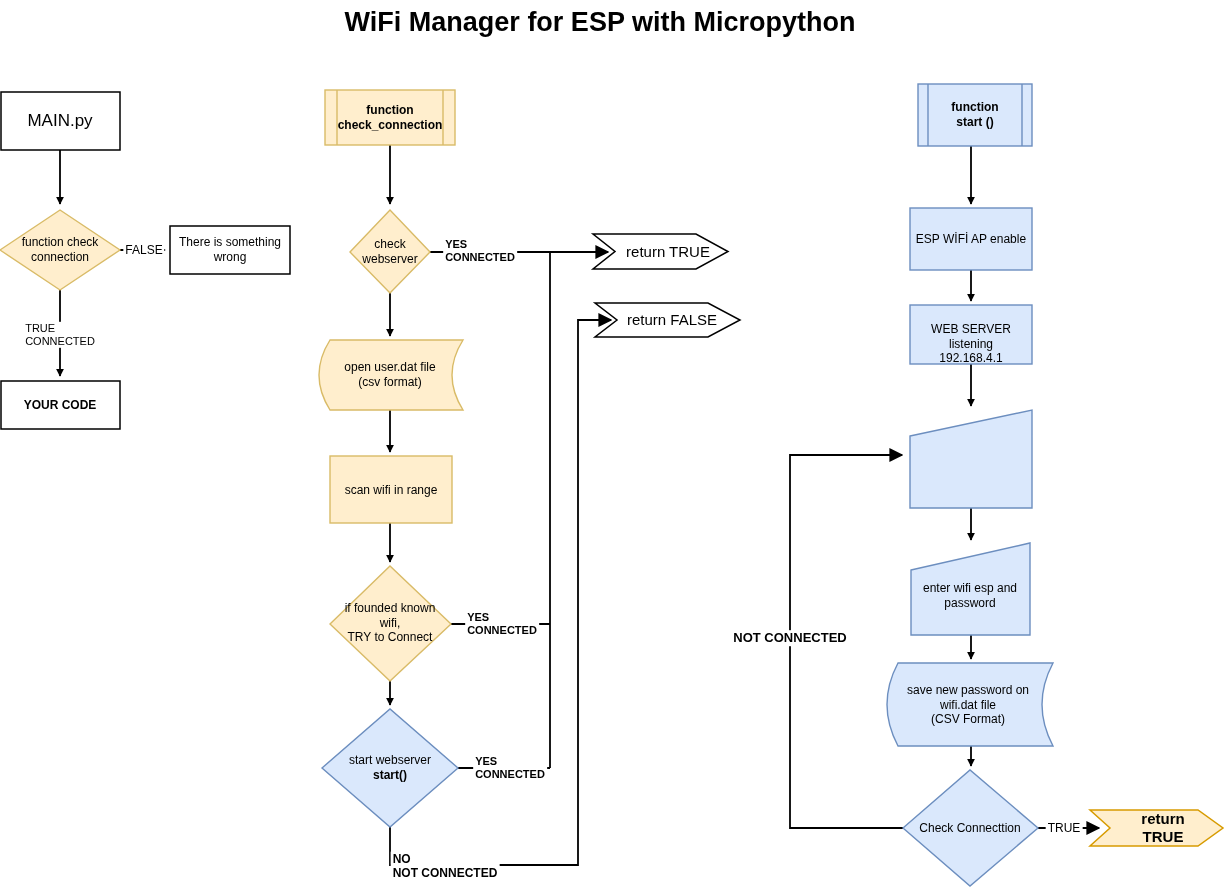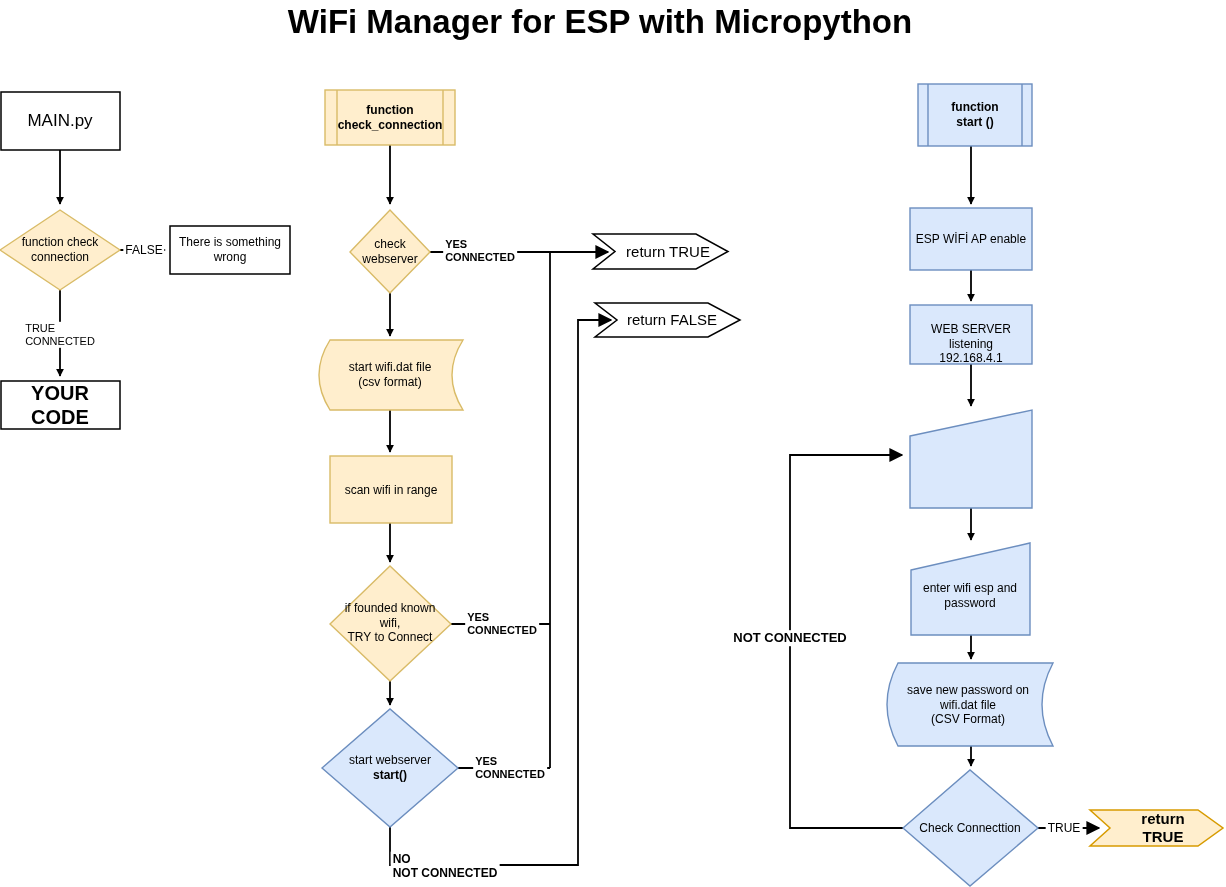--- a/index.html
+++ b/index.html
@@ -12,21 +12,21 @@
   .shape-yellow-strong{fill:#ffeecd;stroke:#d79b00;stroke-width:1.5;}
   .shape-blue{fill:#dae8fc;stroke:#6c8ebf;stroke-width:1.4;}
   .sub-line-y{stroke:#d9bb67;stroke-width:1.4;}
   .sub-line-b{stroke:#6c8ebf;stroke-width:1.4;}
   .lbl{position:absolute;transform:translate(-50%,-50%);display:flex;flex-direction:column;
        align-items:center;justify-content:center;text-align:center;font-size:12px;
        line-height:1.22;white-space:pre-line;}
   .bold{font-weight:bold;}
   .elbl{position:absolute;transform:translate(-50%,-50%);background:#ffffff;padding:0 2px;
         text-align:left;font-size:11px;line-height:1.2;white-space:pre-line;}
-  .title{position:absolute;transform:translate(-50%,-50%);font-size:33px;font-weight:bold;
+  .title{position:absolute;transform:translate(-50%,-50%);font-size:27px;font-weight:bold;
          white-space:nowrap;}
   .big{font-size:15px;}
   .mid{font-size:17px;}
 </style>
 </head>
 <body>
 
 <div id="canvas">
 
   <svg id="diagram-svg" width="1226" height="887" viewBox="0 0 1226 887">
@@ -98,31 +98,31 @@
   <div class="title" style="left:600px;top:22px;">WiFi Manager for ESP with Micropython</div>
 
   <div class="lbl mid" style="left:60px;top:121px;width:115px;">MAIN.py</div>
   <div class="lbl" style="left:60px;top:250px;width:110px;">function check
 connection</div>
   <div class="elbl" style="left:144px;top:250px;font-size:12px;">FALSE</div>
   <div class="lbl" style="left:230px;top:250px;width:116px;">There is something
 wrong</div>
   <div class="elbl" style="left:60px;top:335px;">TRUE
 CONNECTED</div>
-  <div class="lbl bold" style="left:60px;top:405px;width:115px;font-size:20px;">YOUR CODE</div>
+  <div class="lbl bold" style="left:60px;top:405px;width:115px;font-size:12px;">YOUR CODE</div>
 
   <div class="lbl bold" style="left:390px;top:118px;width:126px;">function
 check_connection</div>
   <div class="lbl" style="left:390px;top:252px;width:80px;">check
 webserver</div>
   <div class="elbl bold" style="left:480px;top:251px;">YES
 CONNECTED</div>
   <div class="lbl big" style="left:668px;top:252px;">return TRUE</div>
   <div class="lbl big" style="left:672px;top:320px;">return FALSE</div>
-  <div class="lbl" style="left:390px;top:375px;width:130px;">start wifi.dat file
+  <div class="lbl" style="left:390px;top:375px;width:130px;">open user.dat file
 (csv format)</div>
   <div class="lbl" style="left:391px;top:490px;width:117px;">scan wifi in range</div>
   <div class="lbl" style="left:390px;top:623px;width:124px;">if founded known
 wifi,
 TRY to Connect</div>
   <div class="elbl bold" style="left:502px;top:624px;">YES
 CONNECTED</div>
   <div class="lbl" style="left:390px;top:768px;width:110px;">
     <span>start webserver</span>
     <span class="bold">start()</span>

